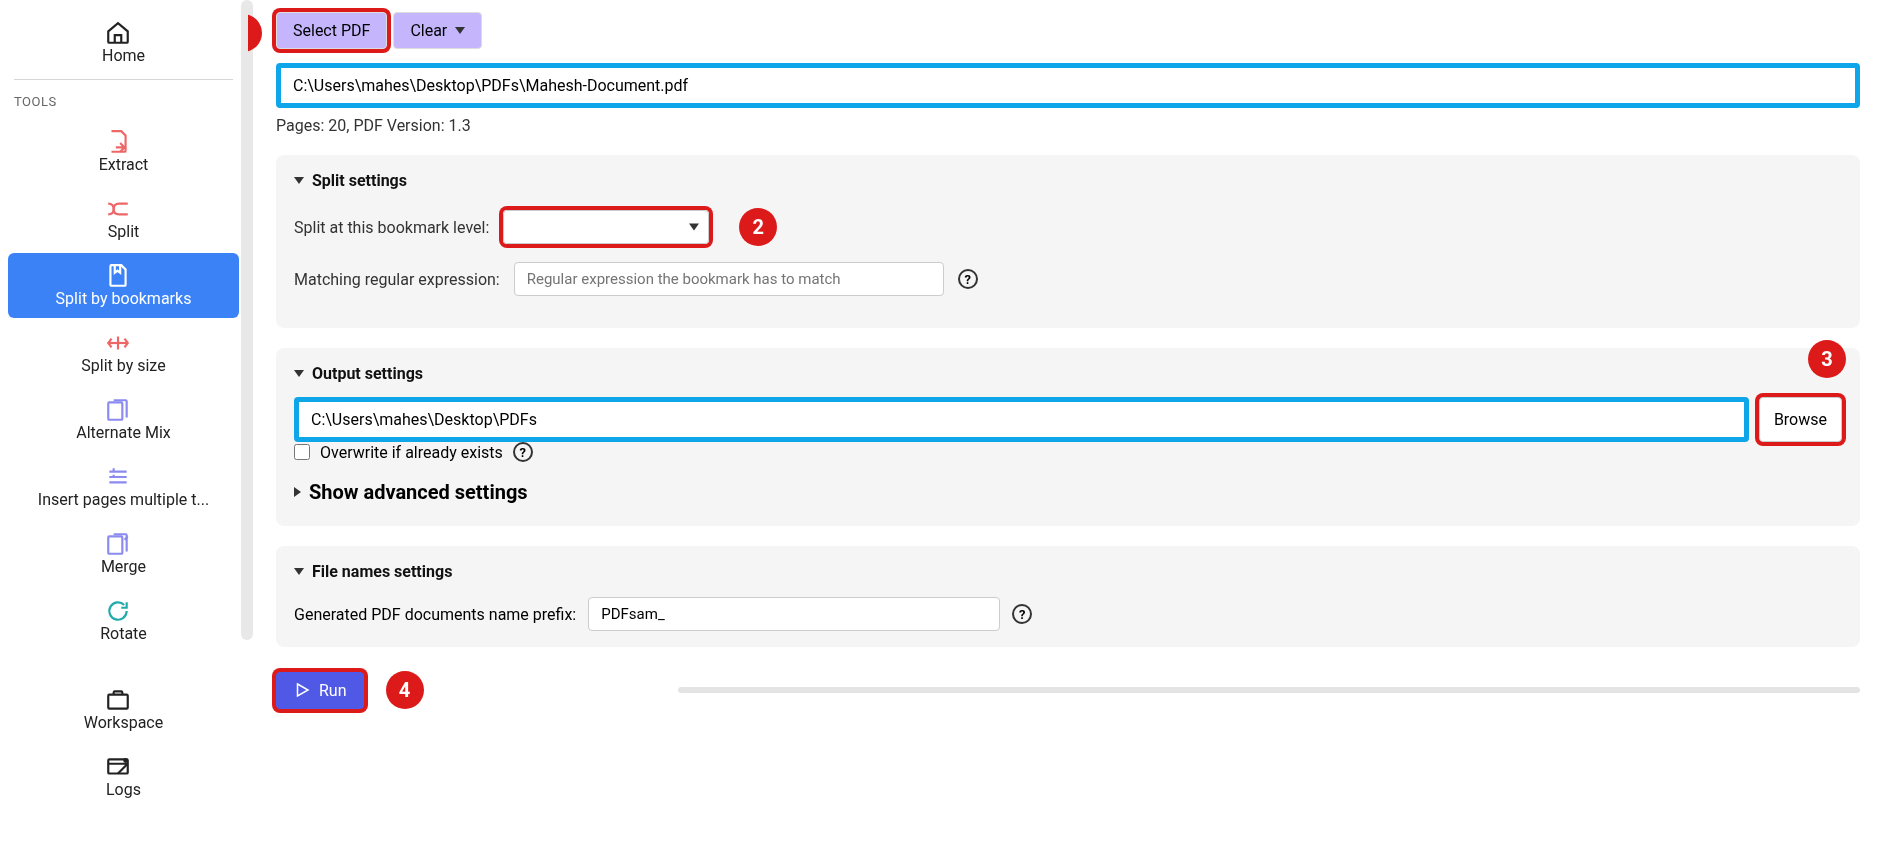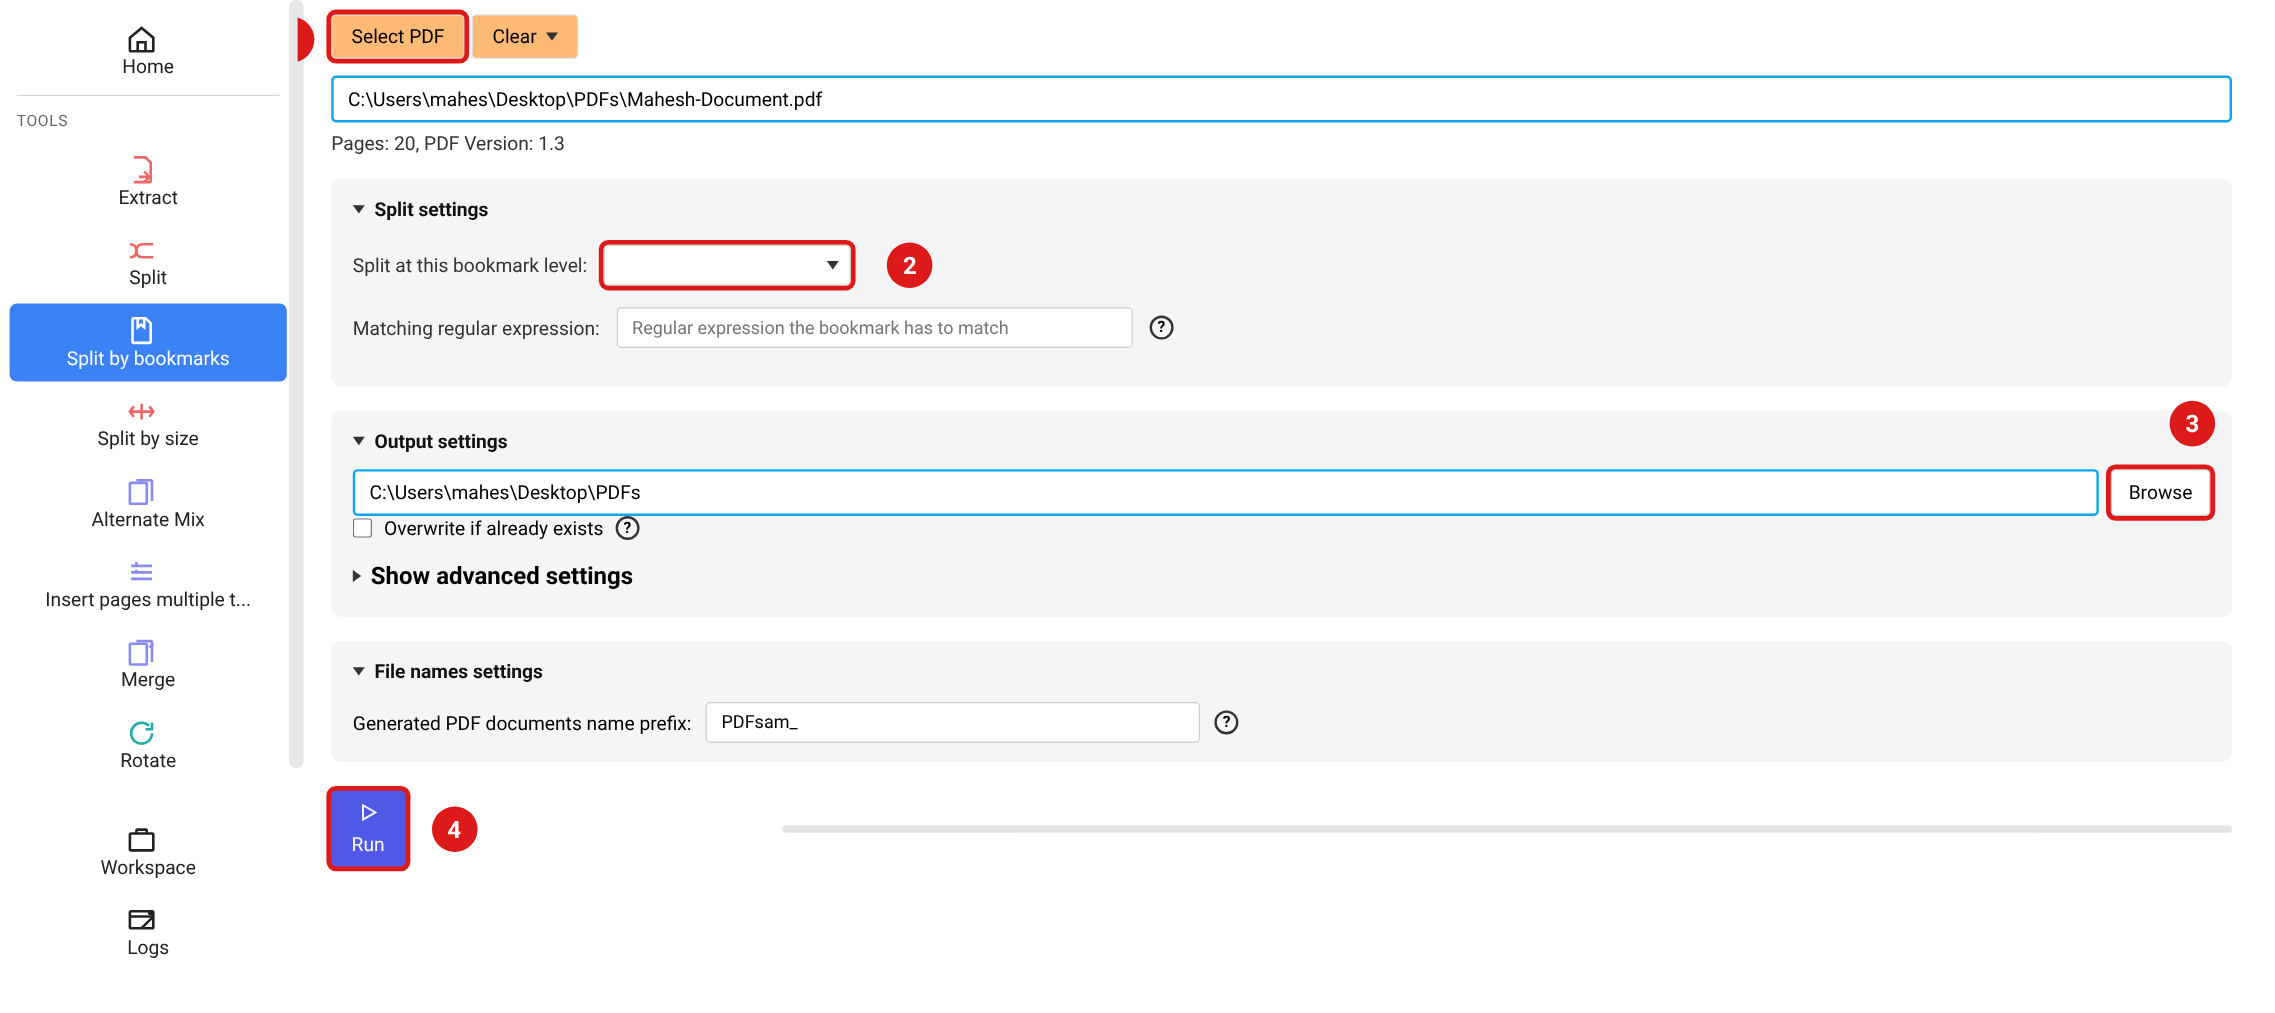--- a/index.html
+++ b/index.html
@@ -78,34 +78,33 @@
   overflow: hidden;
 }
 .top-row {
   display: flex;
   align-items: center;
   gap: 6px;
   margin-bottom: 14px;
 }
 .btn {
   border: 1px solid #ddd;
-  background: #fdba74;
+  background: #c4b5fd;
   padding: 8px 16px;
   border-radius: 4px;
   font-size: 16px;
   cursor: pointer;
   display: inline-flex;
   align-items: center;
   gap: 8px;
 }
 .btn-primary {
   background: #5059e5;
   color: #fff;
   border-color: #5059e5;
-  flex-direction: column;
 }
 .red-highlight {
   box-shadow: 0 0 0 4px #dd1a1a;
   border-radius: 4px;
 }
 .callout {
   width: 38px;
   height: 38px;
   background: #dd1a1a;
   border-radius: 50%;
@@ -113,21 +112,21 @@
   display: flex;
   align-items: center;
   justify-content: center;
   font-size: 20px;
   font-weight: 700;
   position: absolute;
   z-index: 10;
 }
 .text-input {
   width: 100%;
-  border: 2px solid #0ea5e9;
+  border: 5px solid #0ea5e9;
   border-radius: 4px;
   padding: 8px 12px;
   font-size: 16px;
   background: #fff;
 }
 .info-line {
   font-size: 16px;
   color: #333;
   margin-top: 8px;
 }

